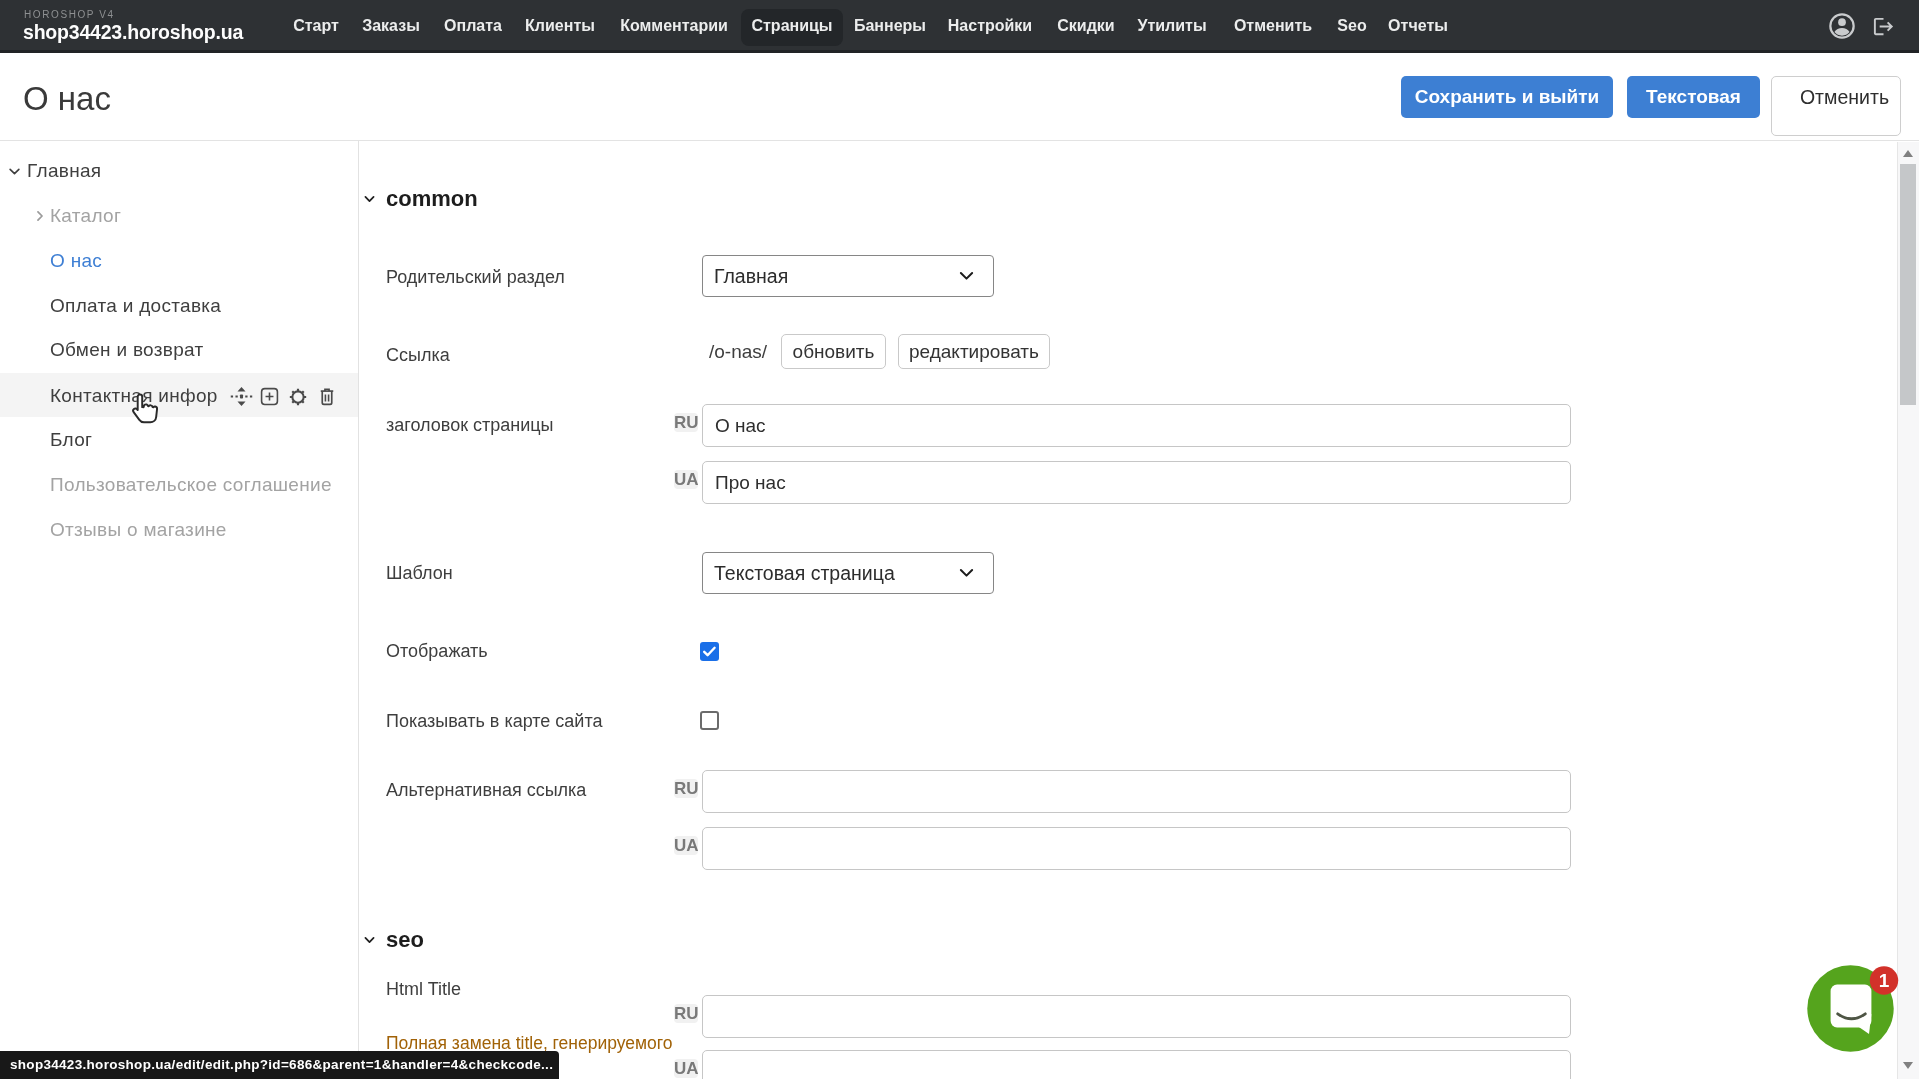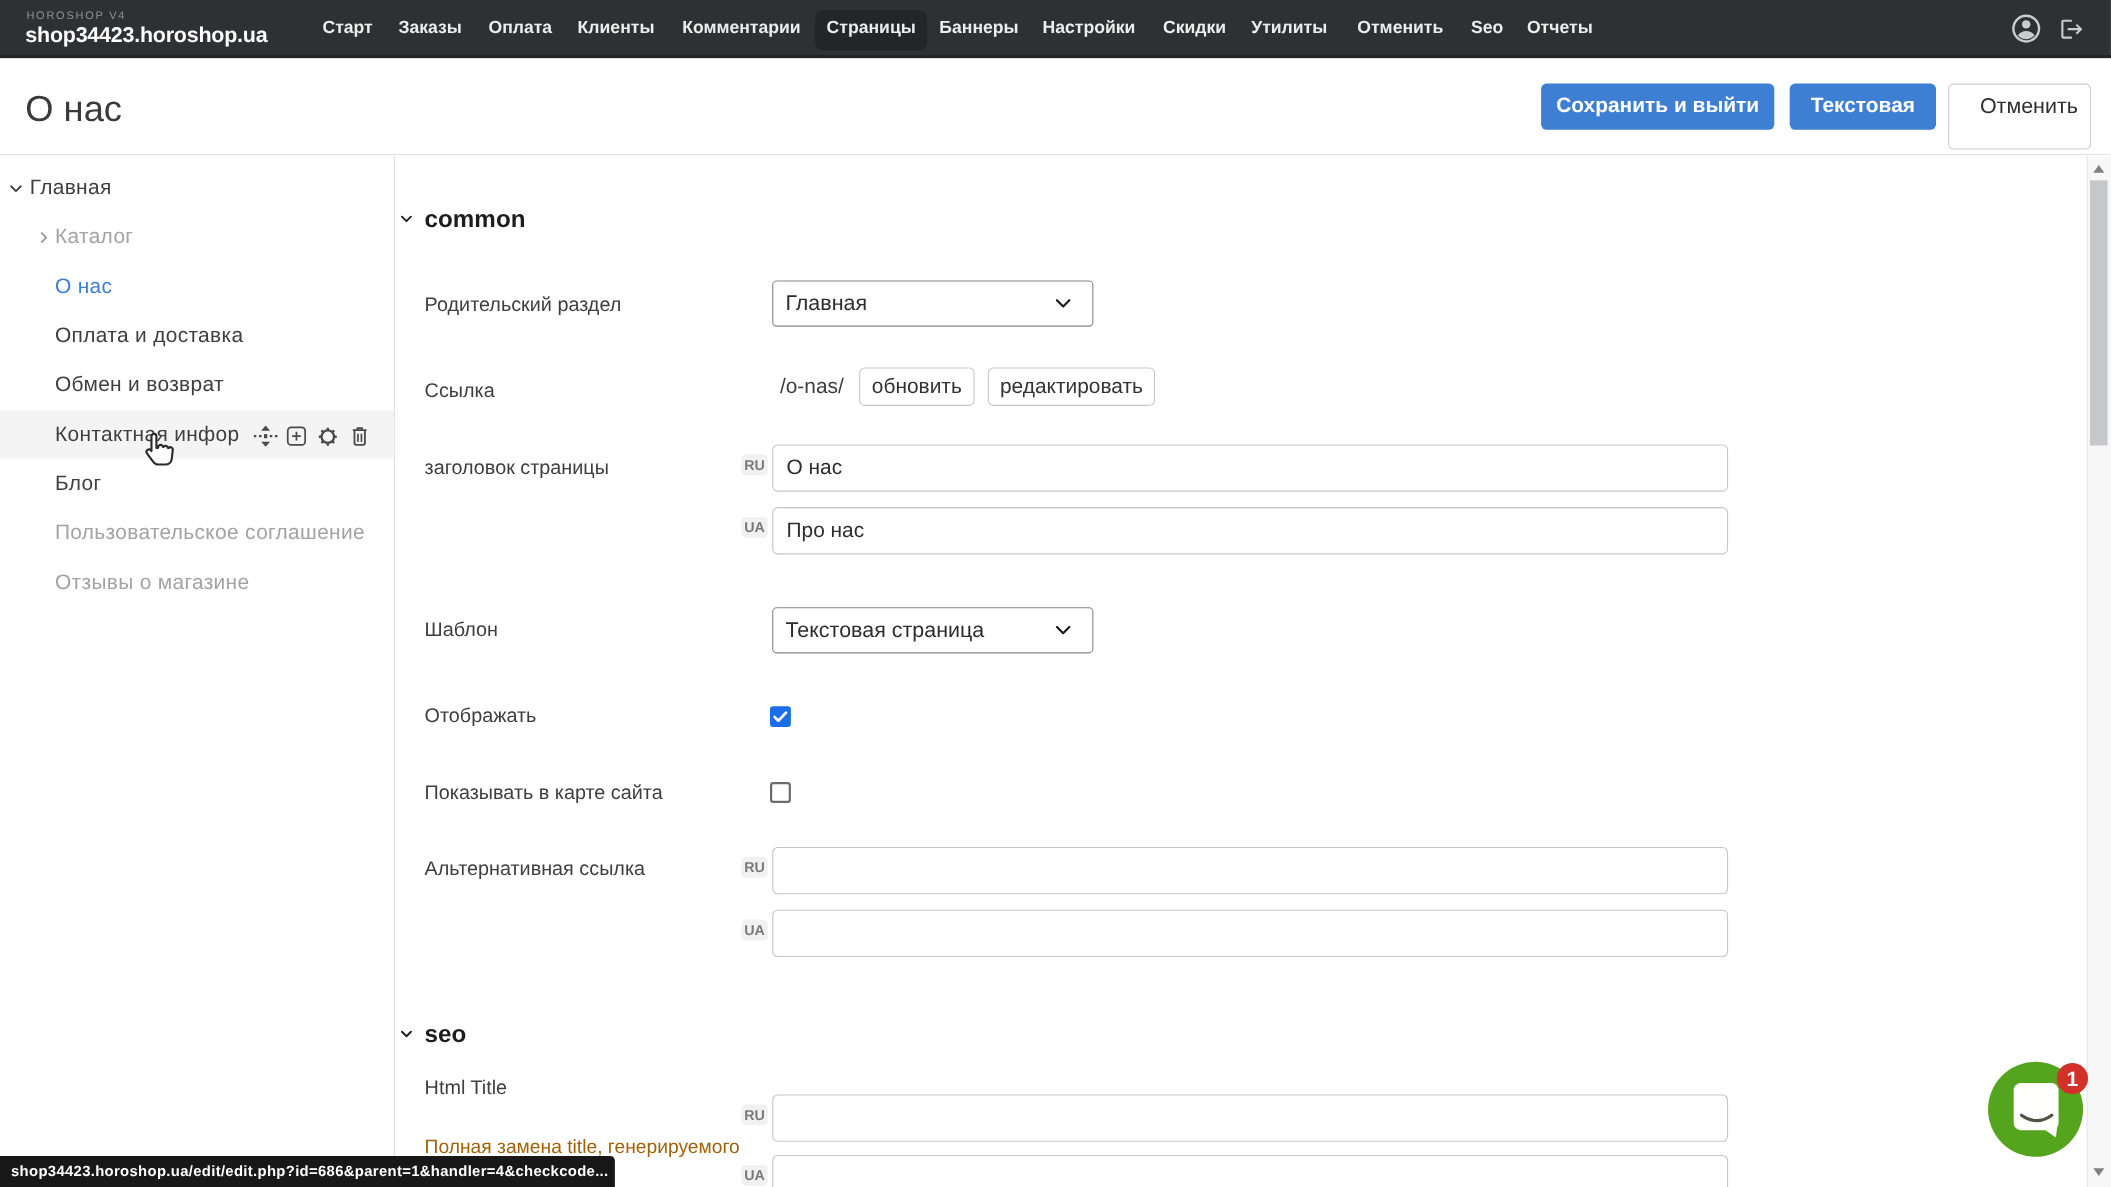--- a/index.html
+++ b/index.html
@@ -38,21 +38,21 @@
   .sechead { position:absolute; transform:translateY(-50%); font-size:22px; font-weight:bold; color:#1d1d1d; }
   .flabel { position:absolute; left:386px; transform:translateY(-50%); font-size:18px; color:#3e3e3e; white-space:nowrap; }
   .fhelp { position:absolute; left:386px; transform:translateY(-50%); font-size:17.5px; color:#a16207; white-space:nowrap; }
   .select { position:absolute; left:702px; width:292px; height:42px; background:#fff;
     border:1px solid #868686; border-radius:4px; font-size:19.5px; color:#2c2c2c;
     line-height:40px; padding-left:11px; }
   .input { position:absolute; left:702px; width:869px; height:43px; background:#fff;
     border:1px solid #c6c6c6; border-radius:5px; font-size:19px; color:#2e2e2e;
     line-height:41px; padding-left:12px; }
   .lang { position:absolute; left:674px; width:24px; height:19px; background:#f1f1f1; border-radius:4px;
-    font-size:13px; font-weight:bold; color:#797979; text-align:center; line-height:19px; }
+    font-size:17px; font-weight:bold; color:#797979; text-align:center; line-height:19px; }
   .sbtn { position:absolute; top:334px; height:35px; background:#fff; border:1px solid #c9c9c9;
     border-radius:5px; font-size:19px; color:#333; text-align:center; line-height:33px; }
 
   
   .status { position:absolute; left:0; top:1051px; width:559px; height:28px; background:#181818;
     border-top-right-radius:4px; color:#fff; font-size:13.5px; font-weight:bold; letter-spacing:0.3px;
     line-height:28px; padding-left:10px; white-space:nowrap; z-index:9; }
 
   
   .sb-track { position:absolute; left:1897px; top:142px; width:22px; height:937px;

